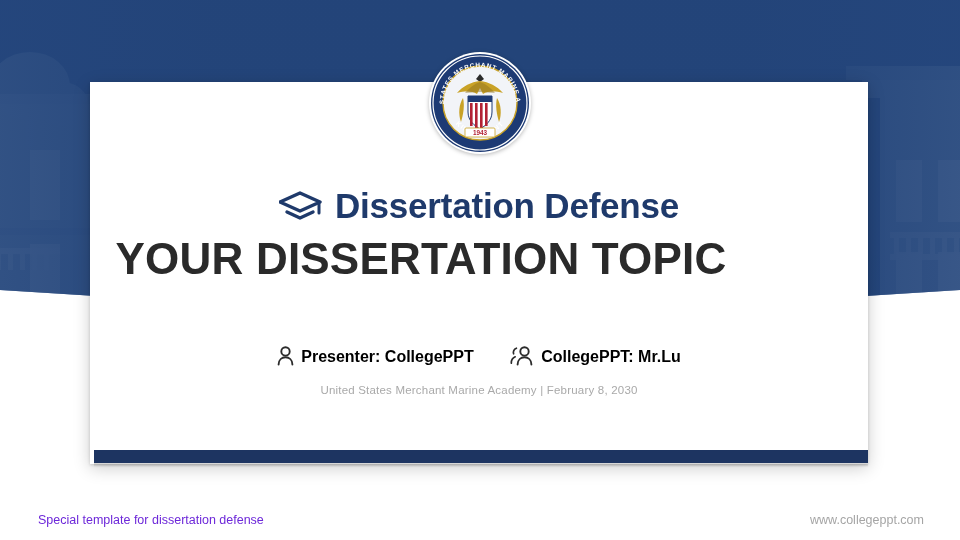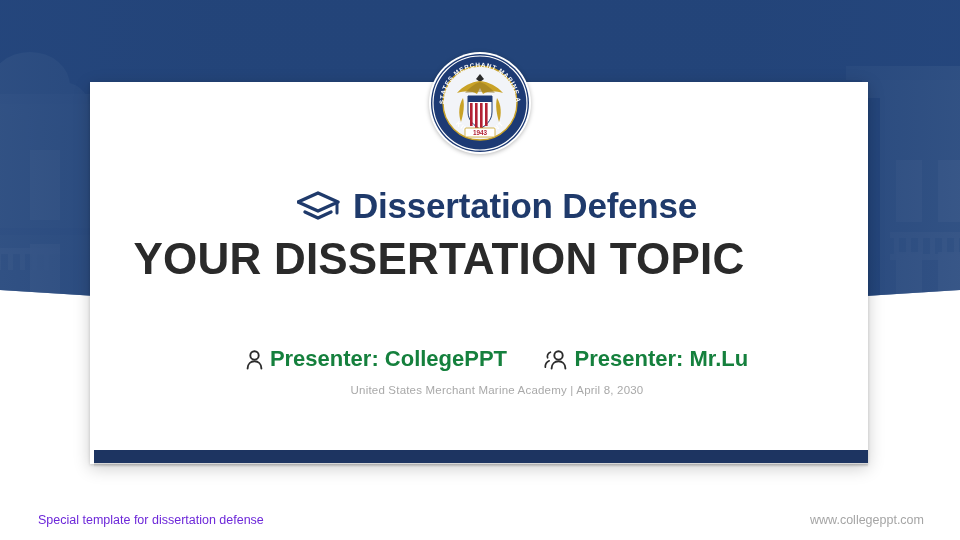--- a/index.html
+++ b/index.html
@@ -97,21 +97,20 @@
   }
 
   
   .content {
     position: absolute;
     left: 90px;
     top: 82px;
     width: 778px;
     height: 362px;
     z-index: 4;
-    margin-left: 18px;
   }
 
   .eyebrow {
     position: absolute;
     left: 0;
     top: 104px;
     width: 778px;
     text-align: center;
     white-space: nowrap;
   }
@@ -154,23 +153,23 @@
     vertical-align: middle;
   }
   .person-chunk + .person-chunk { margin-left: 32px; }
   .person-chunk .picon {
     display: inline-block;
     vertical-align: -4px;
     margin-right: 7px;
   }
   .person-chunk .ptext {
     display: inline-block;
-    font-size: 22px;
+    font-size: 16px;
     font-weight: bold;
-    color: #15803d;
+    color: #000000;
   }
 
   .meta {
     position: absolute;
     left: 0;
     top: 302px;
     width: 778px;
     text-align: center;
     font-size: 11.5px;
     color: #a9a9a9;
@@ -349,23 +348,23 @@
         </span><span class="ptext">Presenter: CollegePPT</span>
       </span>
       <span class="person-chunk">
         <span class="picon">
           <svg width="24" height="20" viewBox="0 0 24 20">
             <circle cx="14.5" cy="5.4" r="4.2" fill="none" stroke="#2b2b2b" stroke-width="1.9"></circle>
             <path d="M7.6 18.6 C7.6 13.6 11 11.3 14.5 11.3 C18 11.3 21.4 13.6 21.4 18.6" fill="none" stroke="#2b2b2b" stroke-width="1.9" stroke-linecap="round"></path>
             <path d="M6.4 2.2 C3.9 3.1 2.8 5.6 3.6 7.8" fill="none" stroke="#2b2b2b" stroke-width="1.7" stroke-linecap="round"></path>
             <path d="M5.2 10.8 C2.6 11.9 1.2 14.4 1.3 17.2" fill="none" stroke="#2b2b2b" stroke-width="1.7" stroke-linecap="round"></path>
           </svg>
-        </span><span class="ptext">Presenter: Mr.Lu</span>
+        </span><span class="ptext">CollegePPT: Mr.Lu</span>
       </span>
     </div>
 
-    <div class="meta">United States Merchant Marine Academy | April 8, 2030</div>
+    <div class="meta">United States Merchant Marine Academy | February 8, 2030</div>
   </div>
 
   <div class="footer-left">Special template for dissertation defense</div>
   <div class="footer-right">www.collegeppt.com</div>
 
 </div>
 
 </body></html>

